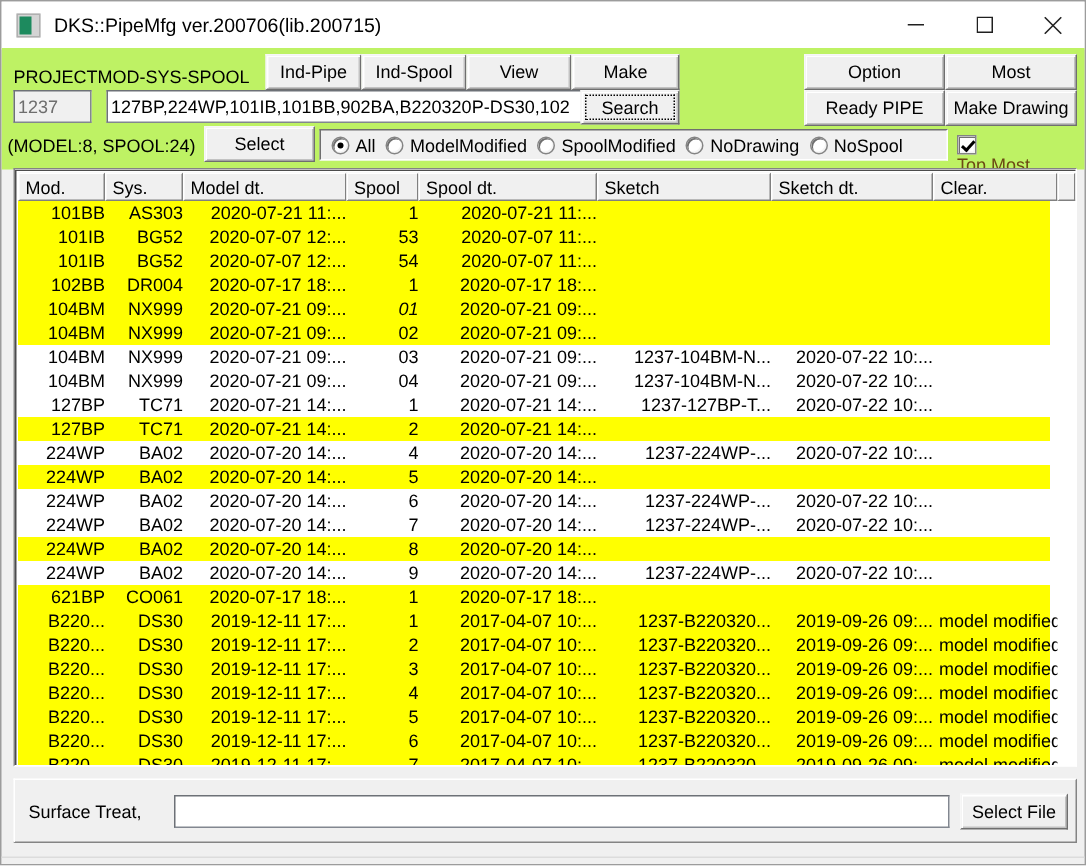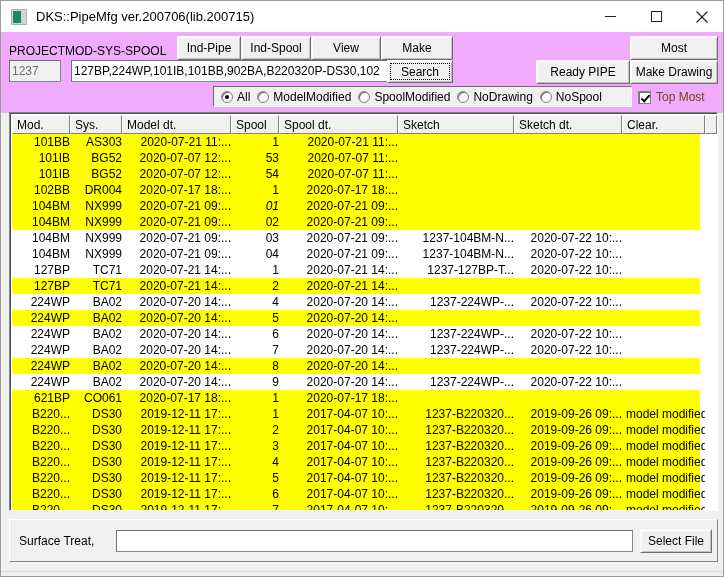--- a/index.html
+++ b/index.html
@@ -73,21 +73,21 @@
     background: transparent;
   }
   .win-btn svg { display: block; }
 
   
   .toolbar {
     position: absolute;
     left: 0; top: 31px;
     width: 724px;
     height: 81px;
-    background: #f0abfc;
+    background: #bef264;
   }
 
   .lbl {
     position: absolute;
     font-size: 12px;
     color: #000000;
     white-space: nowrap;
   }
 
   .win-field {
@@ -168,22 +168,23 @@
     left: 3px; top: 3px;
     width: 4px; height: 4px;
     border-radius: 50%;
     background: #000000;
   }
   .radio-label { font-size: 12px; }
 
   .check-wrap {
     position: absolute;
     display: flex;
-    align-items: flex-end;
-    white-space: nowrap;
+    align-items: flex-start;
+    white-space: nowrap;
+    flex-direction: column;
   }
   .check-mark {
     width: 13px; height: 13px;
     box-sizing: border-box;
     background: #ffffff;
     border: 1px solid #848484;
     box-shadow: inset 1px 1px 0 #707070, inset -1px -1px 0 #f4f4f4;
     margin-right: 5px;
     position: relative;
     flex: 0 0 auto;
@@ -331,31 +332,38 @@
       </div>
     <div class="win-btn3d" style="left:380px; top:4px; width:72px; height:24px;">
         <span>Make</span>
       </div>
 
     <div class="win-btn3d" style="left:386px; top:28px; width:66px; height:23px;">
       <span class="focusring"></span>
       <span>Search</span>
     </div>
 
+    <div class="win-btn3d" style="left:535px; top:4px; width:94px; height:24px;">
+        <span>Option</span>
+      </div>
     <div class="win-btn3d" style="left:629px; top:4px; width:88px; height:24px;">
         <span>Most</span>
       </div>
     <div class="win-btn3d" style="left:535px; top:28px; width:94px; height:24px;">
         <span>Ready PIPE</span>
       </div>
     <div class="win-btn3d" style="left:629px; top:28px; width:88px; height:24px;">
         <span>Make Drawing</span>
       </div>
 
-
+    <div class="lbl" style="left:4px; top:58px;">(MODEL:8, SPOOL:24)</div>
+
+    <div class="win-btn3d" style="left:135px; top:52px; width:74px; height:24px;">
+        <span>Select</span>
+      </div>
 
     <div class="radio-group" style="left:212px; top:54px; width:419px; height:21px;">
       <div class="radio-item checked">
         <span class="radio-mark"></span>
         <span class="radio-label">All</span>
       </div>
       <div class="radio-item">
         <span class="radio-mark"></span>
         <span class="radio-label">ModelModified</span>
       </div>

